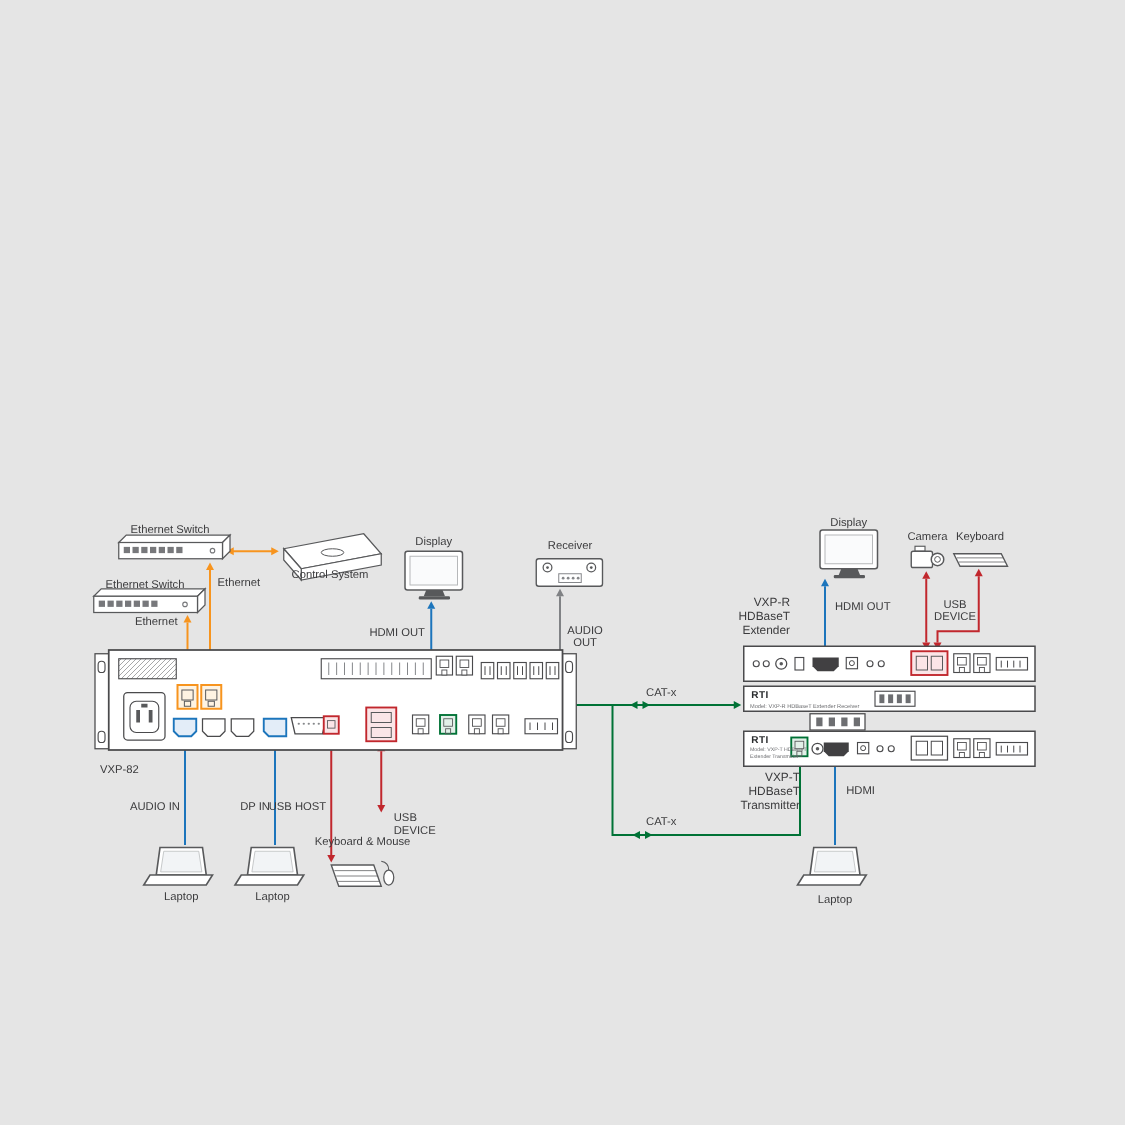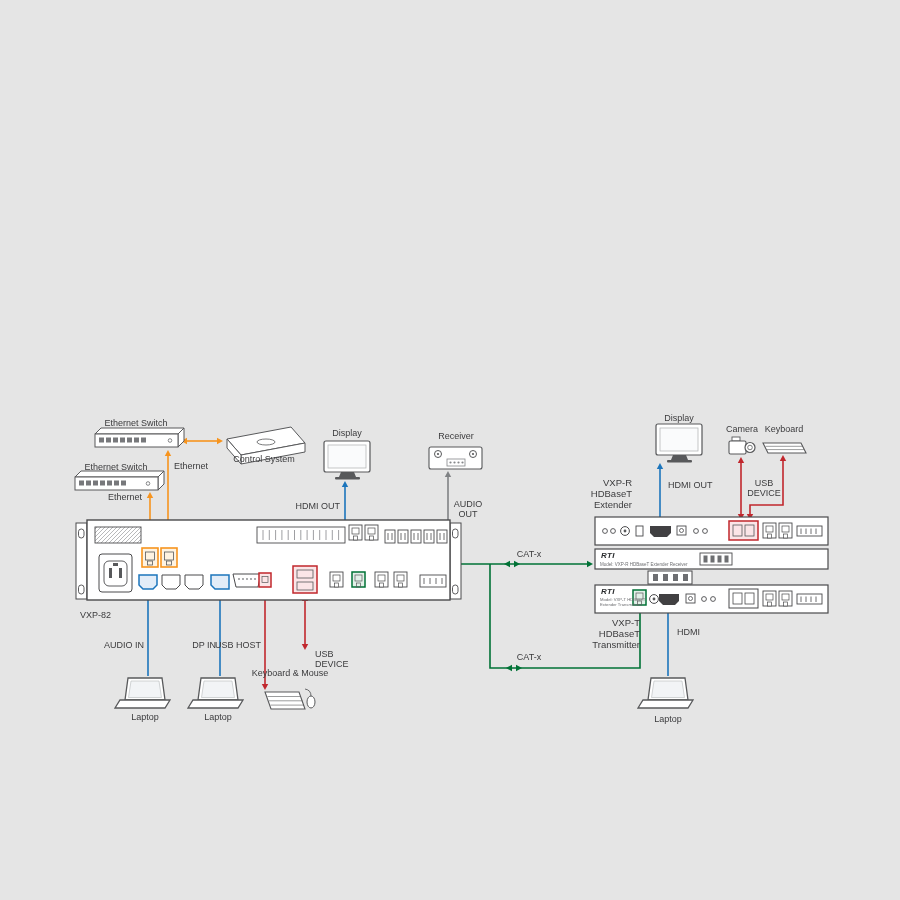--- a/index.html
+++ b/index.html
@@ -6,21 +6,21 @@
   html,body{background:#fff}
   body{font-family:"Liberation Sans",sans-serif}
   .canvas{position:relative;width:900px;height:900px;background:#e5e5e5;overflow:hidden}
   .canvas>svg{position:absolute;left:0;top:0}
   .lbl{position:absolute;font-size:9px;line-height:10px;color:#3B3B3D;text-align:center;white-space:nowrap}
   .lbl.left{text-align:left}
   .lbl.right{text-align:right}
   .lbl .ln{display:block;line-height:9.5px}
   .namecard{position:absolute;font-size:9.5px;line-height:11px;color:#3B3B3D;text-align:right}
   .namecard div{white-space:nowrap}
-  .brand{position:absolute;font-size:8px;font-weight:bold;font-style:italic;color:#2A2C2E;letter-spacing:.4px;white-space:nowrap}
+  .brand{position:absolute;font-size:8px;font-weight:bold;color:#2A2C2E;letter-spacing:.4px;white-space:nowrap}
   .tiny{position:absolute;font-size:4.5px;line-height:5px;color:#6D6E71;text-align:left;white-space:nowrap}
   .tiny.wrap{white-space:normal;font-size:4.2px;line-height:4.9px}
 </style>
 </head>
 <body>
 
 <div class="canvas">
 
 <svg width="900" height="900" viewBox="0 0 900 900">
   <defs>

